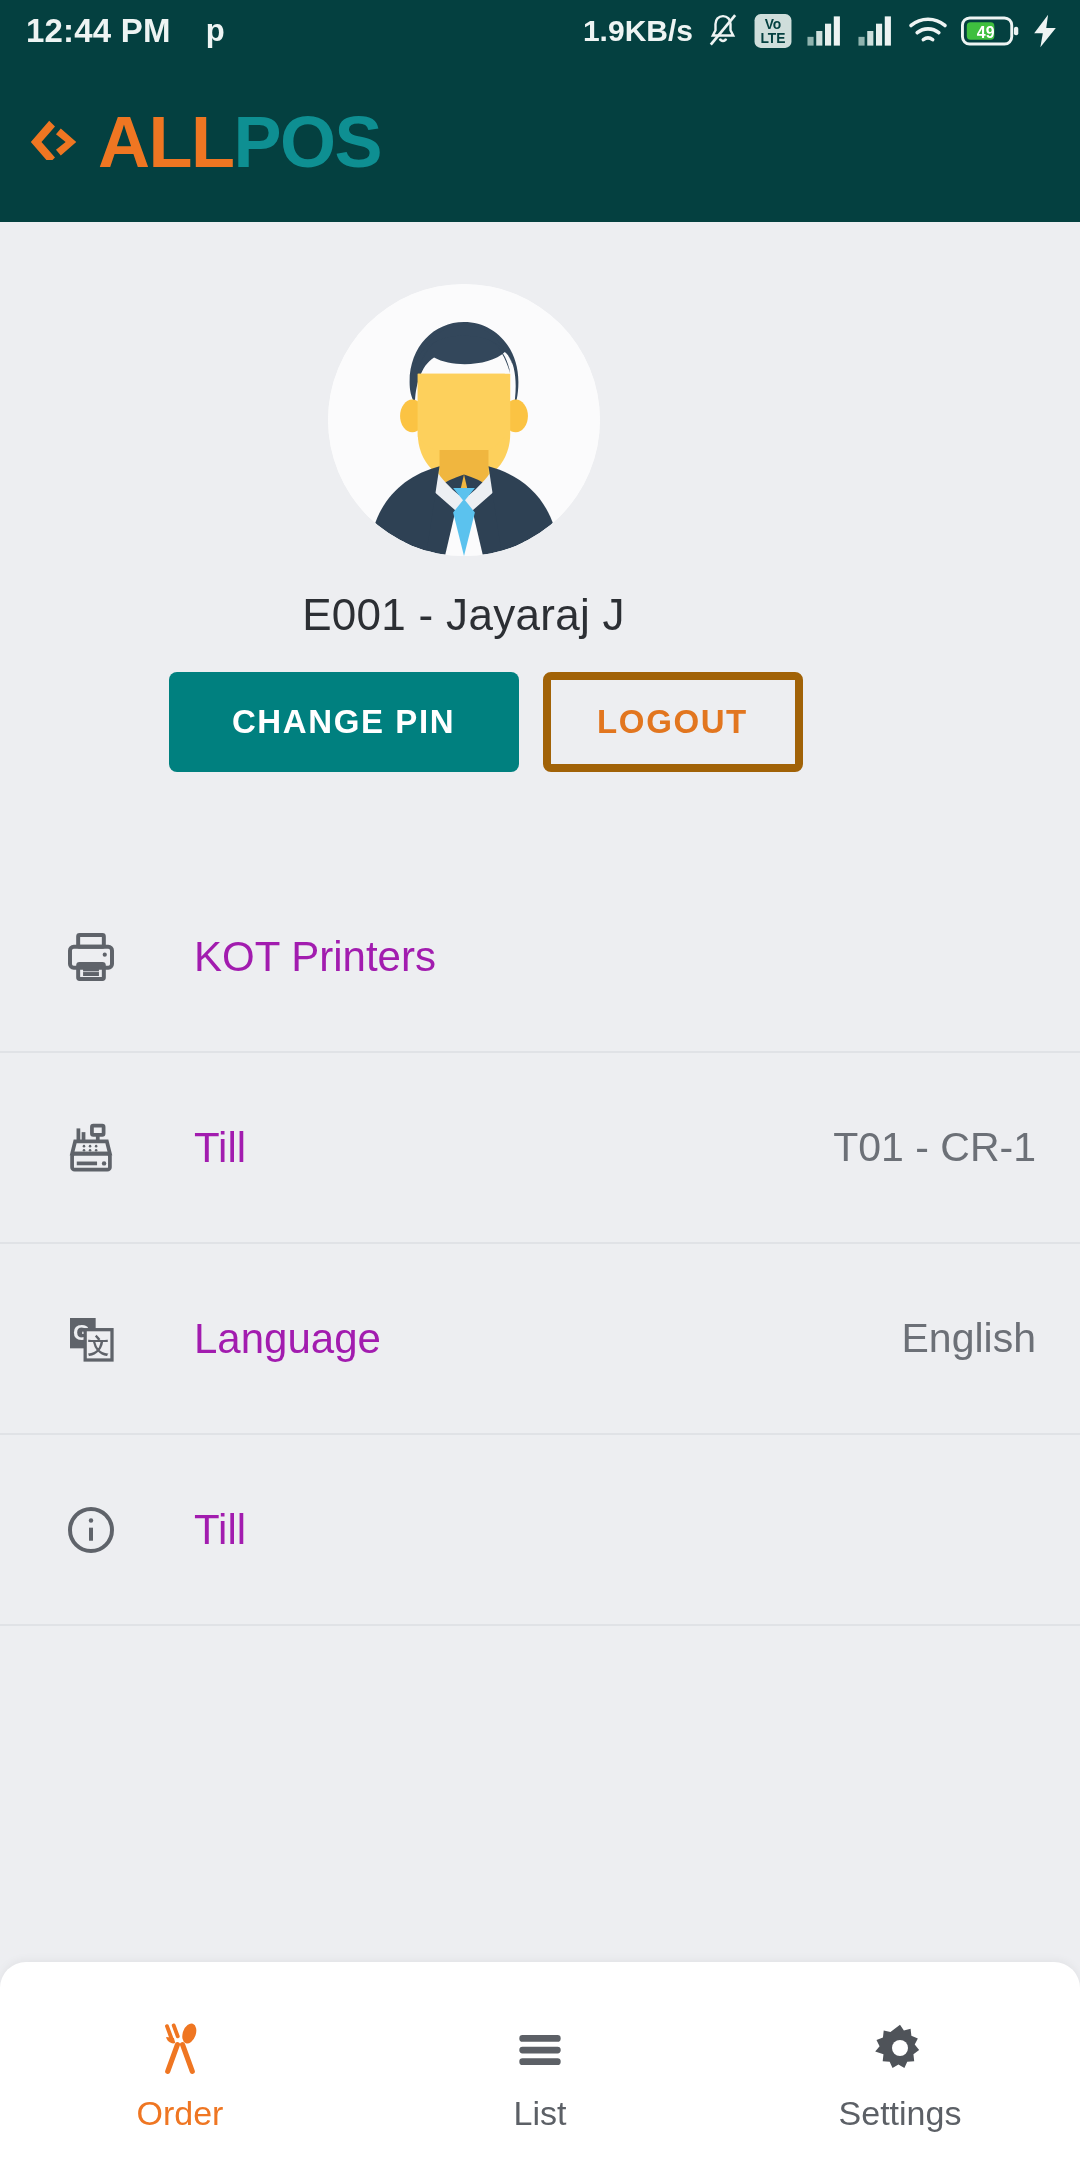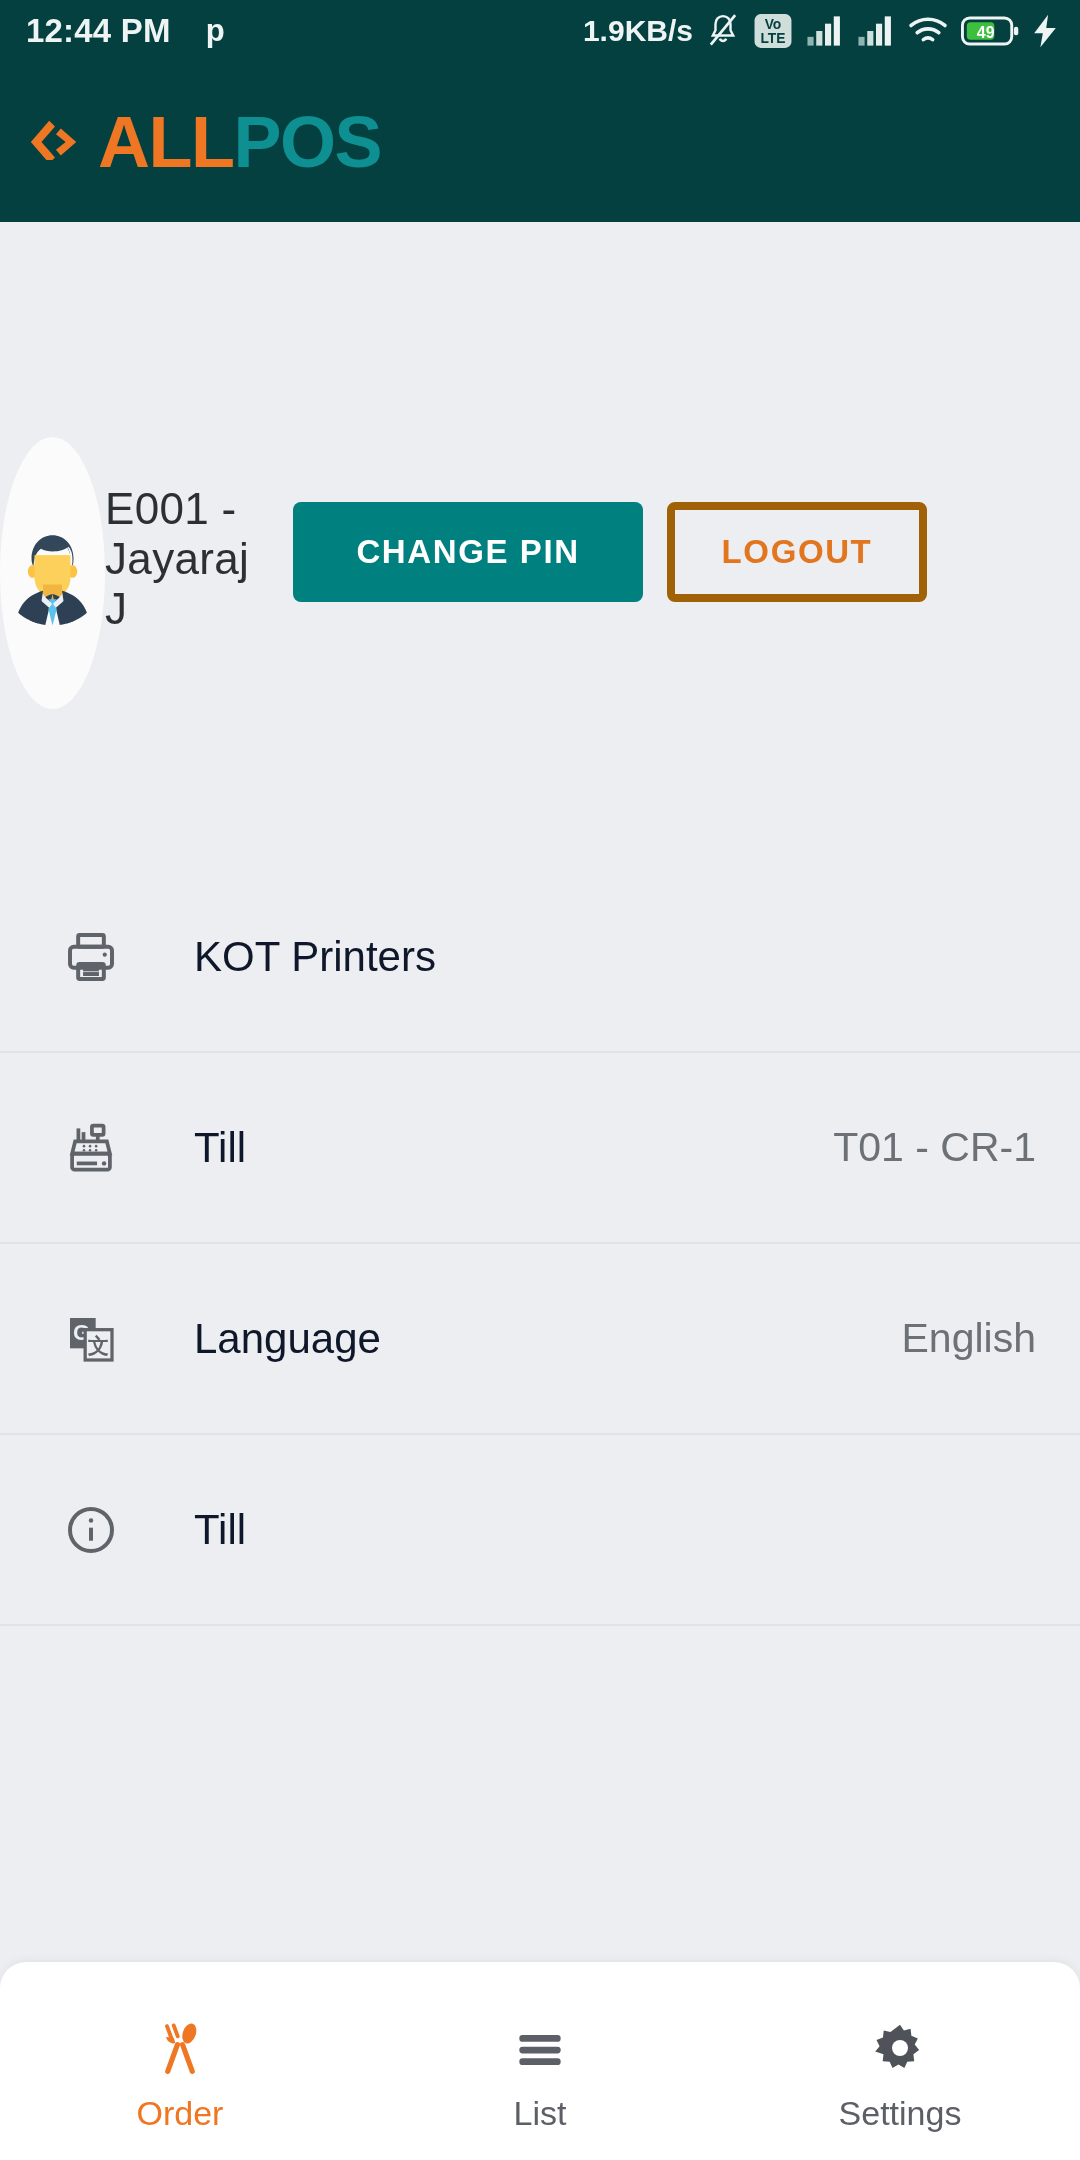--- a/index.html
+++ b/index.html
@@ -46,52 +46,52 @@
   .logo-text{ font-size:72px; font-weight:800; letter-spacing:-1.5px; line-height:1; }
   .logo-all{ color:#ef7622; }
   .logo-pos{ color:#0e8f92; }
   .user-box{ text-align:right; color:#ffffff; line-height:1.15; }
   .user-name{ font-size:37px; font-weight:700; }
   .user-role{ font-size:33px; font-weight:400; }
 
   
   .profile{
     position:absolute; top:222px; left:0; width:927px; height:640px;
-    display:flex; flex-direction:row; align-items:center;
+    display:flex; flex-direction:column; align-items:center;
   }
   .avatar{
     margin-top:62px; width:272px; height:272px; border-radius:50%;
     background:#fbfbfc; overflow:hidden; position:relative;
   }
   .avatar svg{ display:block; width:100%; height:100%; }
   .profile-name{
     margin-top:34px; font-size:44px; color:#2c2f34; letter-spacing:.3px;
   }
-  .btn-row{ margin-top:20px; display:flex; gap:24px;padding-left:44px; }
+  .btn-row{ margin-top:32px; display:flex; gap:24px;padding-left:44px; }
   .btn{
     font-size:33px; font-weight:700; letter-spacing:1.6px;
     border-radius:8px; display:flex; align-items:center; justify-content:center;
   }
   .btn-primary{
     background:#00807f; color:#ffffff; width:350px; height:100px; border:none;
   }
   .btn-outline{
     background:transparent; color:#e2761f; width:260px; height:100px;
     border:8px solid #a16207;
   }
 
   
   .list{ position:absolute; top:862px; left:0; width:1080px; }
   .row{
     position:relative; height:191px; width:1080px;
     display:flex; align-items:center; padding:0 44px 0 58px;
     border-bottom:2px solid #e0e2e6;
   }
   .row-icon{ width:66px; display:flex; justify-content:center; align-items:center; }
-  .row-label{ margin-left:70px; font-size:42px; color:#0f172a; }
+  .row-label{ margin-left:70px; font-size:42px; color:#a21caf; }
   .row-value{ margin-left:auto; font-size:41px; color:#6c7077; }
 
   
   .bottomnav{
     position:absolute; left:0; top:1962px; width:1080px; height:198px;
     background:#ffffff; border-radius:26px 26px 0 0;
     display:flex; align-items:center; padding-top:28px;
     box-shadow:0 -2px 10px rgba(0,0,0,.05);
   }
   .nav-item{

